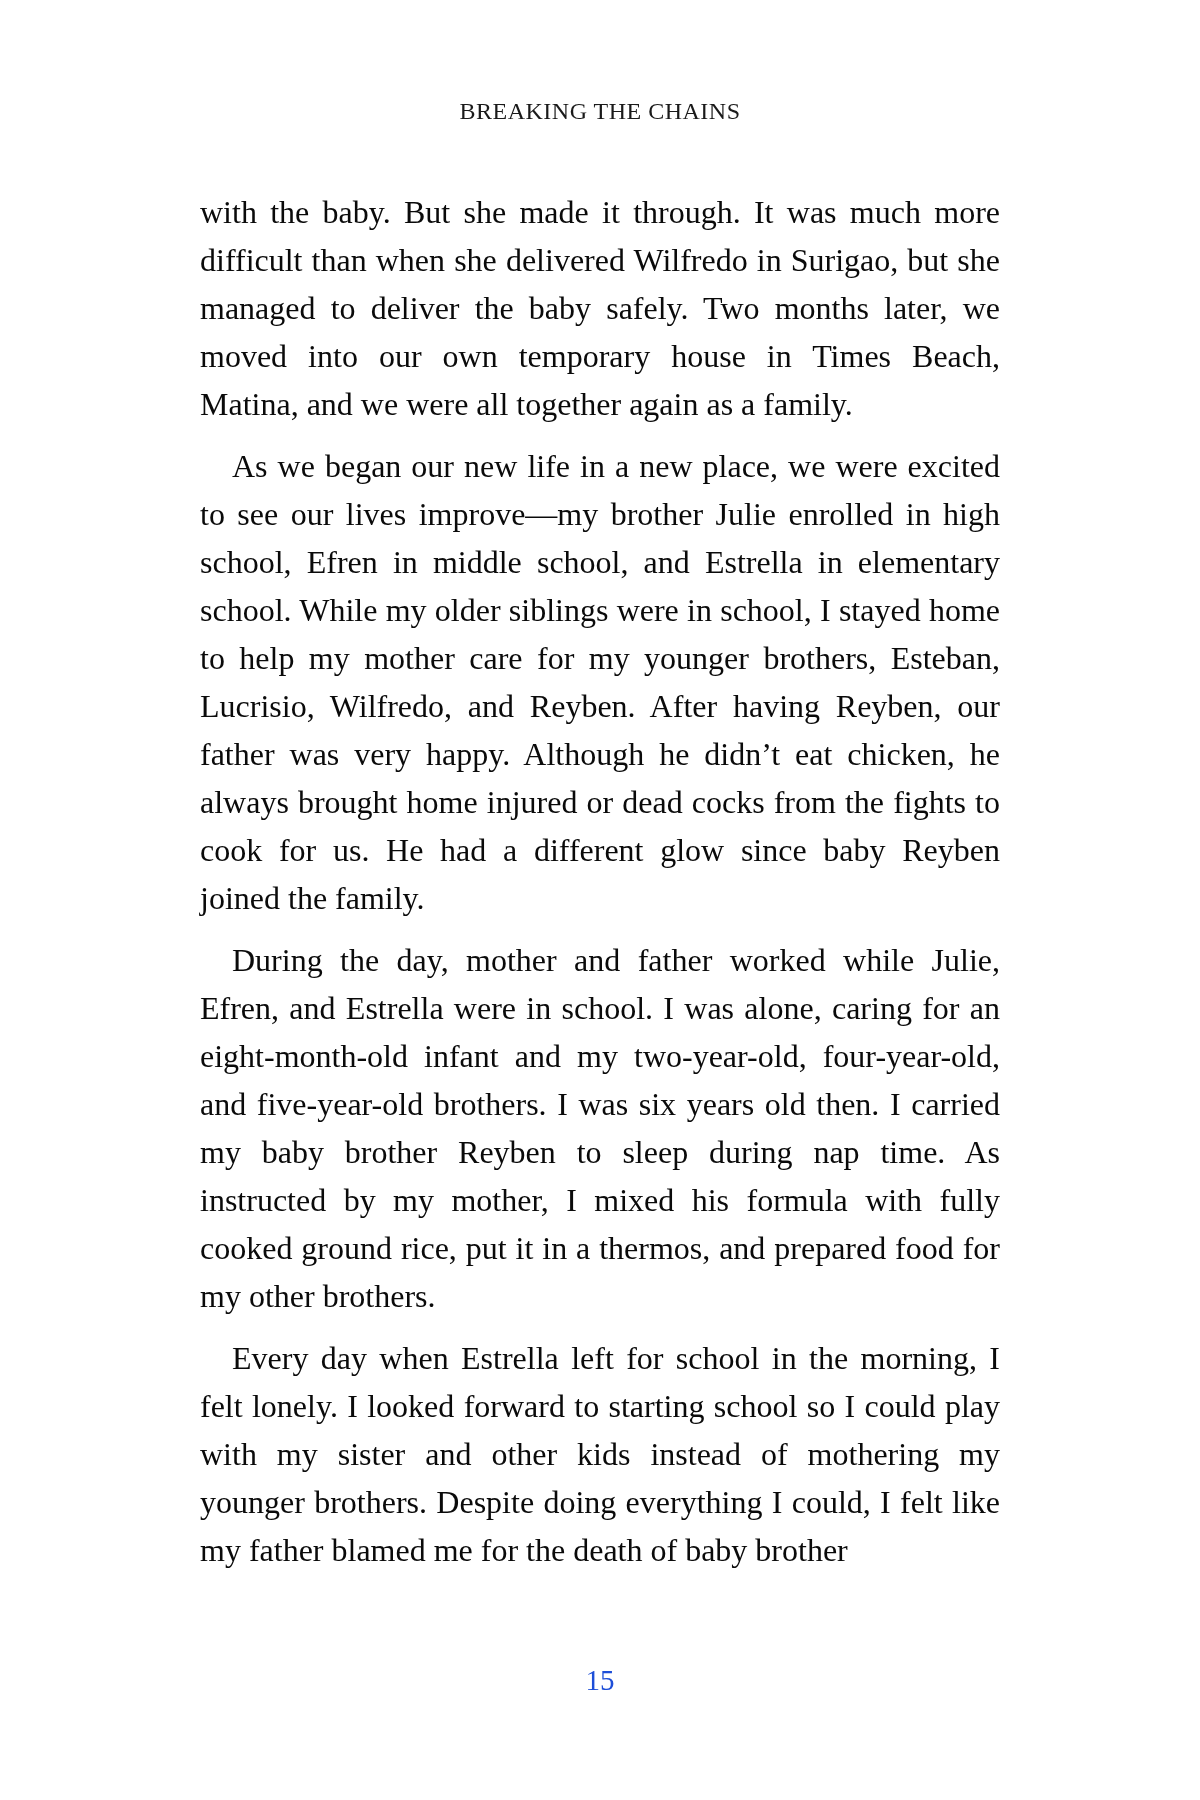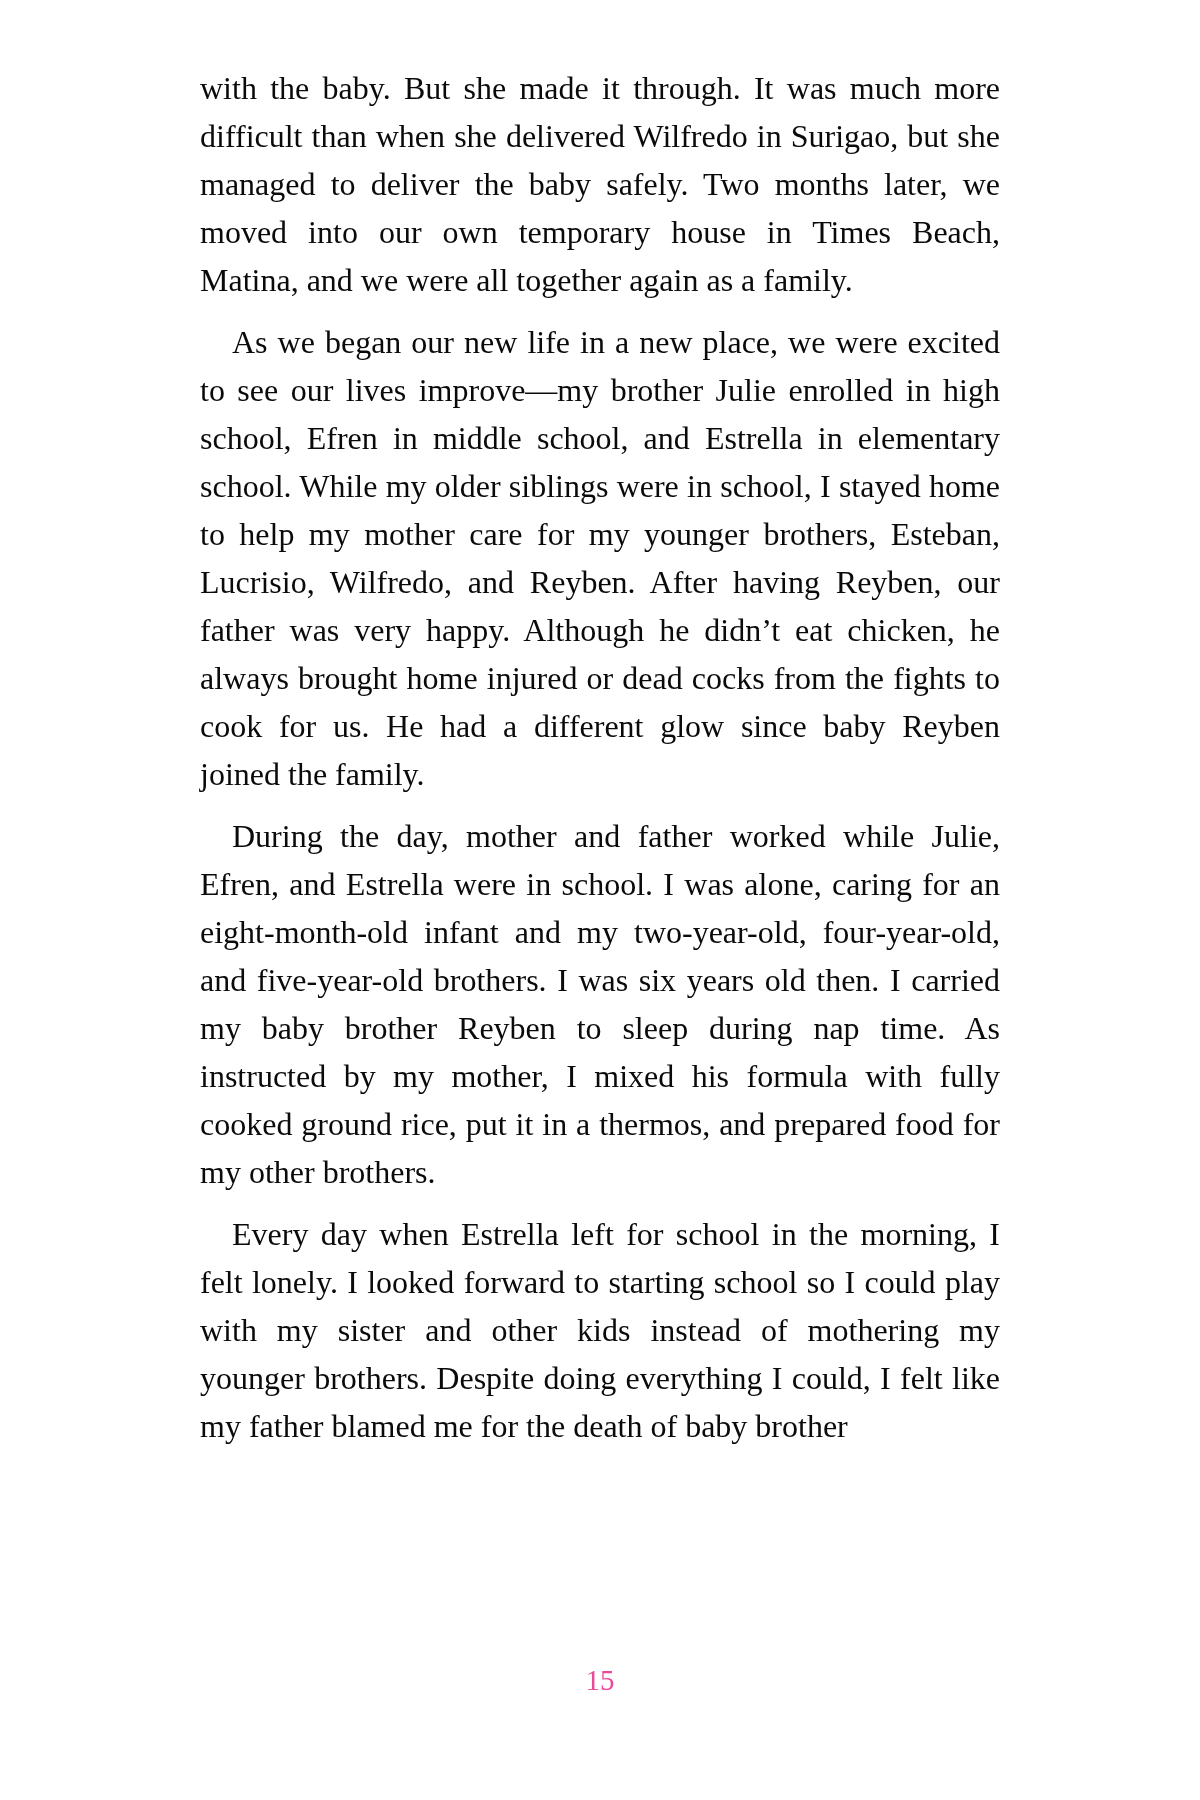--- a/index.html
+++ b/index.html
@@ -44,28 +44,29 @@
     text-indent: 0;
   }
   .page-number {
     position: absolute;
     top: 1660px;
     left: 0;
     width: 100%;
     text-align: center;
     font-size: 29px;
     line-height: 40px;
-    color: #ec4899;
+    color: #1d4ed8;
   }
 </style>
 </head>
 <body>
 
 <div class="page">
 
+  <div class="running-header">BREAKING THE CHAINS</div>
 
   <div class="body-text">
     <p class="no-indent">with the baby. But she made it through. It was much more difficult than when she delivered Wilfredo in Surigao, but she managed to deliver the baby safely. Two months later, we moved into our own temporary house in Times Beach, Matina, and we were all together again as a family.</p>
     <p>As we began our new life in a new place, we were excited to see our lives improve—my brother Julie enrolled in high school, Efren in middle school, and Estrella in elementary school. While my older siblings were in school, I stayed home to help my mother care for my younger brothers, Esteban, Lucrisio, Wilfredo, and Reyben. After having Reyben, our father was very happy. Although he didn’t eat chicken, he always brought home injured or dead cocks from the fights to cook for us. He had a different glow since baby Reyben joined the family.</p>
     <p>During the day, mother and father worked while Julie, Efren, and Estrella were in school. I was alone, caring for an eight-month-old infant and my two-year-old, four-year-old, and five-year-old brothers. I was six years old then. I carried my baby brother Reyben to sleep during nap time. As instructed by my mother, I mixed his formula with fully cooked ground rice, put it in a thermos, and prepared food for my other brothers.</p>
     <p>Every day when Estrella left for school in the morning, I felt lonely. I looked forward to starting school so I could play with my sister and other kids instead of mothering my younger brothers. Despite doing everything I could, I felt like my father blamed me for the death of baby brother</p>
   </div>
 
   <div class="page-number">15</div>
 

